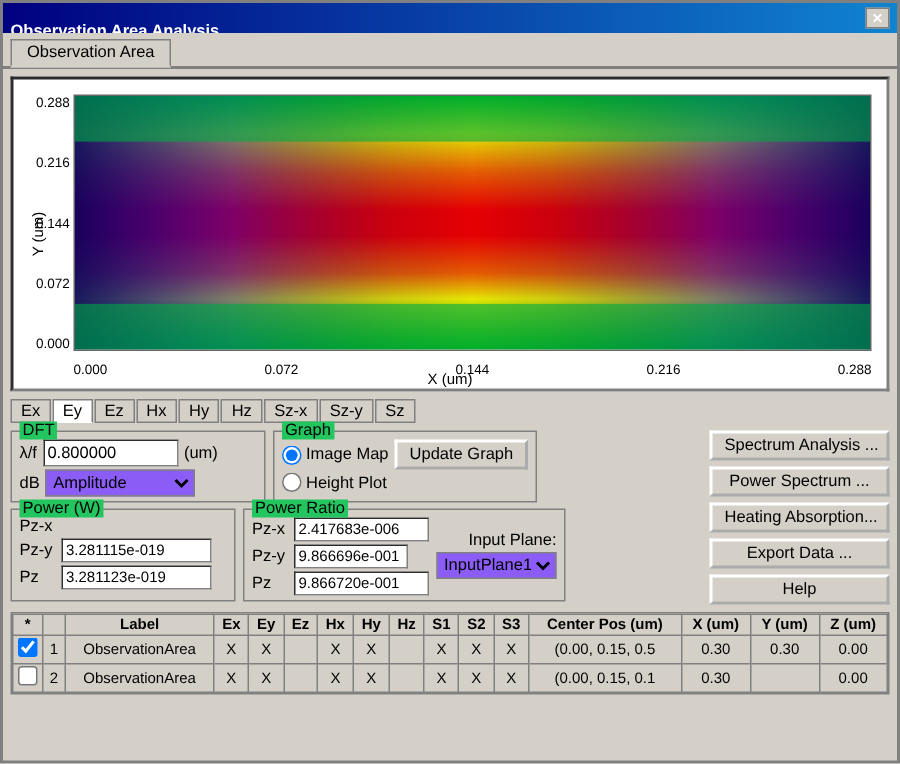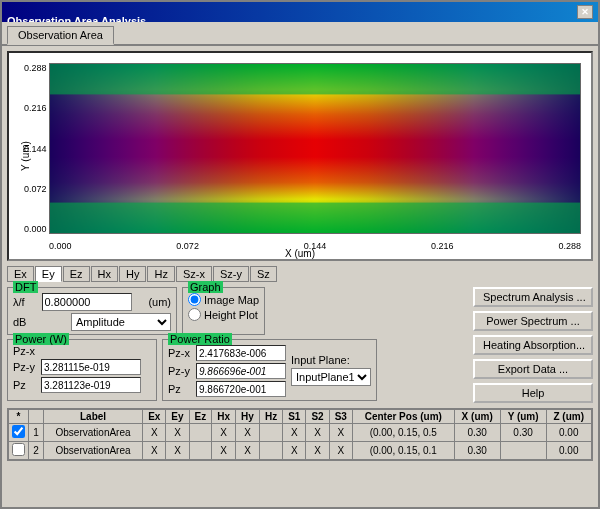--- a/index.html
+++ b/index.html
@@ -153,31 +153,30 @@
       left: 5px;
       background: #22c55e;
       padding: 0 2px;
       font-size: 11px;
     }
     .form-row {
       display: flex;
       align-items: center;
       gap: 4px;
       margin-top: 2px;
-      justify-content: space-between;
     }
     .input-field {
       background: white;
       border: 1px inset #808080;
       height: 18px;
       font-size: 11px;
       padding: 0 2px;
     }
     .select-field {
-      background: #ffffff;
+      background: #8b5cf6;
       border: 1px solid #808080;
       height: 18px;
       font-size: 11px;
     }
     .radio-label {
       display: flex;
       align-items: center;
       gap: 3px;
       font-size: 11px;
     }
@@ -340,20 +339,21 @@
             </div>
           </div>
 
           <div class="group-box" style="flex:0 0 auto;">
             <span class="group-label">Graph</span>
             <div class="form-row">
               <label class="radio-label">
                 <input type="radio" name="graph-type" checked="" style="">
                 <span>Image Map</span>
               </label>
+              <button class="btn">Update Graph</button>
             </div>
             <div class="form-row">
               <label class="radio-label">
                 <input type="radio" name="graph-type" style="">
                 <span>Height Plot</span>
               </label>
             </div>
           </div>
         </div>
 
@@ -377,28 +377,28 @@
           <div class="group-box" style="min-width:200px;">
             <span class="group-label">Power Ratio</span>
             <div style="display:flex; gap:5px;">
               <div>
                 <div class="power-row">
                   <span class="power-label">Pz-x</span>
                   <input class="power-input" type="text" style="width: 90px;" value="2.417683e-006">
                 </div>
                 <div class="power-row">
                   <span class="power-label">Pz-y</span>
-                  <input class="power-input" type="text" style="width: 90px; font-style: italic;" value="9.866696e-001">
+                  <input class="power-input" type="text" style="width: 76px;" value="9.866696e-001">
                 </div>
                 <div class="power-row">
                   <span class="power-label">Pz</span>
                   <input class="power-input" type="text" style="width: 90px;" value="9.866720e-001">
                 </div>
               </div>
-              <div style="display:flex;flex-direction:column;justify-content:center;">
+              <div style="display:flex;flex-direction:column;justify-content:center;align-items:flex-end;">
                 <span style="font-size:11px;">Input Plane:</span>
                 <select class="select-field" style="width:80px; margin-top:2px;">
                   <option>InputPlane1</option>
                 </select>
               </div>
             </div>
           </div>
         </div>
       </div>
 

